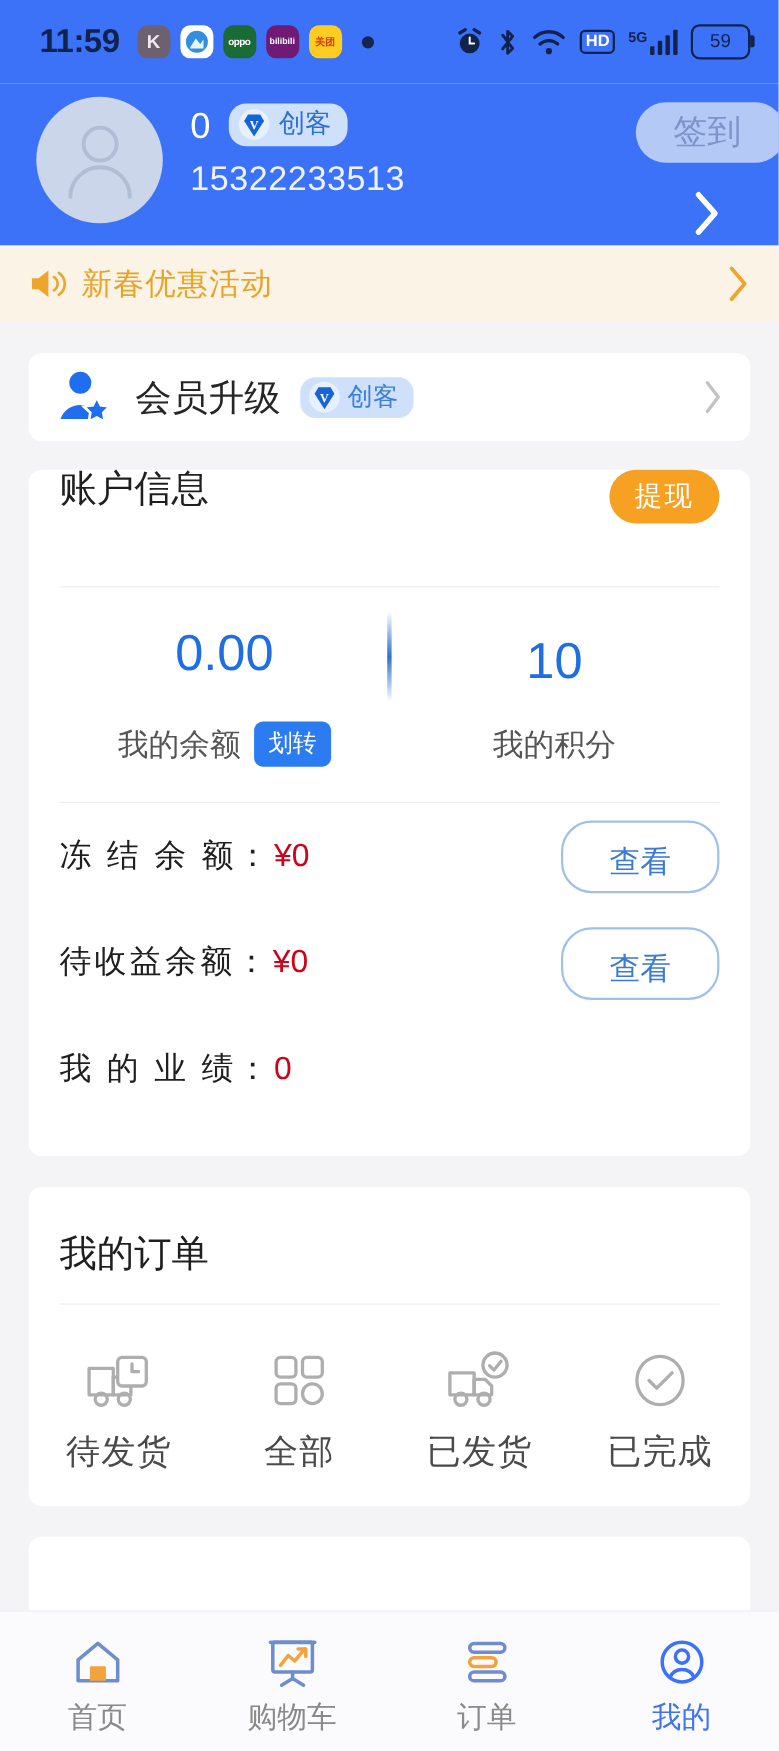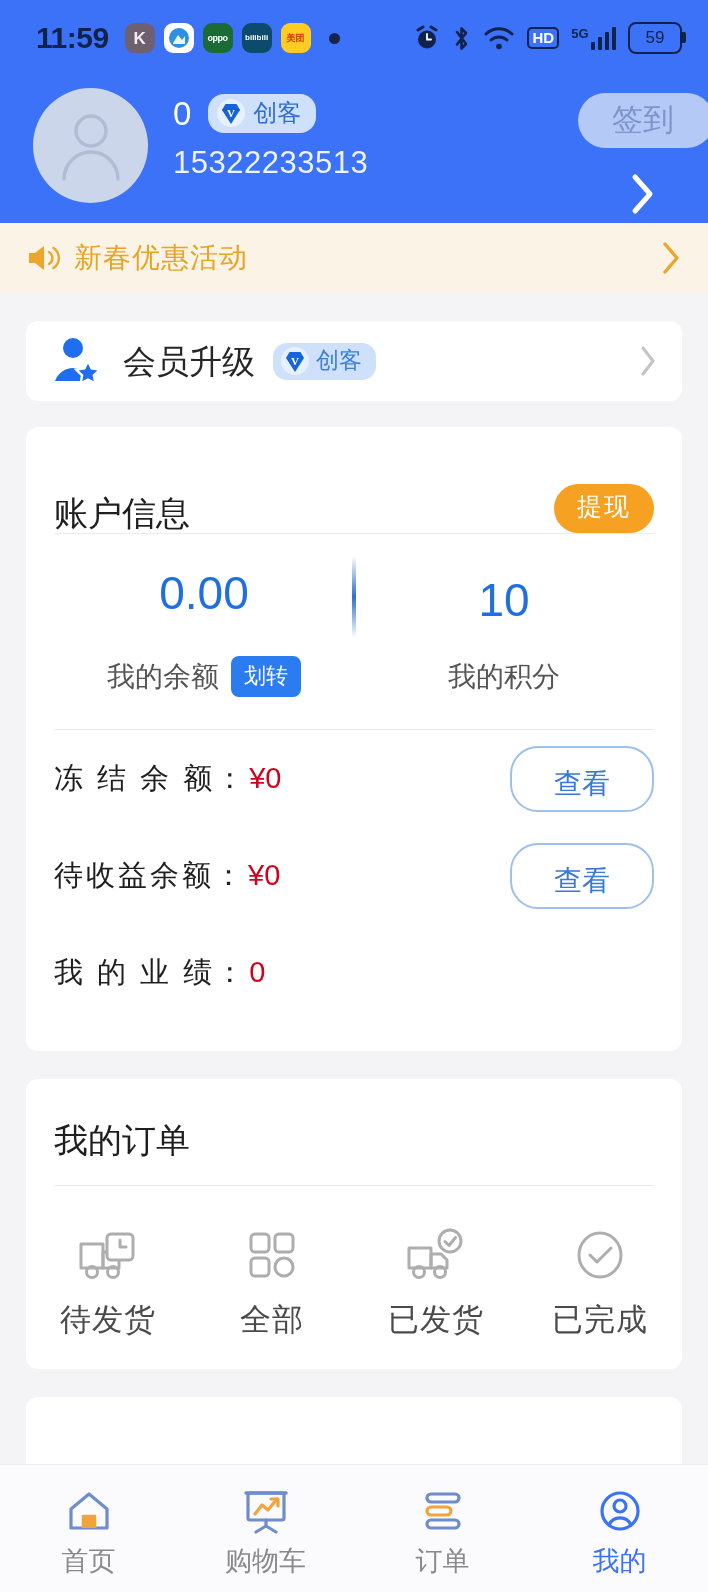--- a/index.html
+++ b/index.html
@@ -41,21 +41,21 @@
     width: 30px; height: 30px;
     border-radius: 9px;
     display: flex; align-items: center; justify-content: center;
     font-size: 11px; font-weight: 700; color: #fff;
     overflow: hidden;
     line-height: 1;
   }
   .sb-app.k  { background: #6f6070; color: #f2eaf0; font-size: 17px; }
   .sb-app.br { background: #ffffff; color: #2b7fd4; }
   .sb-app.op { background: #1a6b35; font-size: 9px; letter-spacing: -0.5px; }
-  .sb-app.bl { background: #0c4a6e; font-size: 8px; }
+  .sb-app.bl { background: #701a75; font-size: 8px; }
   .sb-app.mt { background: #ffcc22; color: #d23a10; font-size: 9px; }
   .sb-dot {
     width: 11px; height: 11px; border-radius: 50%;
     background: #17244f; margin-left: 9px;
   }
   .sb-right {
     margin-left: auto;
     display: flex; align-items: center; gap: 12px;
   }
   .sb-right svg { display: block; }
@@ -191,21 +191,21 @@
     padding: 3px 14px 4px 7px;
     margin-left: 18px;
   }
   .member-badge .lbl { font-size: 23px; color: #3b7fd9; line-height: 1.15; }
   .member-chev { margin-left: auto; }
 
   
   .acct-card { margin-top: 26px; padding: 0 28px 30px; }
   .acct-head {
     height: 106px;
-    display: flex; align-items: flex-end; font-family: Liberation Mono, monospace;
+    display: flex; align-items: flex-start;
   }
   .acct-title {
     font-size: 34px; color: #1f1f1f; line-height: 1;
   }
   .withdraw-btn {
     margin-left: auto;
     background: #f6a121;
     color: #ffffff;
     font-size: 25px;
     border-radius: 26px;

